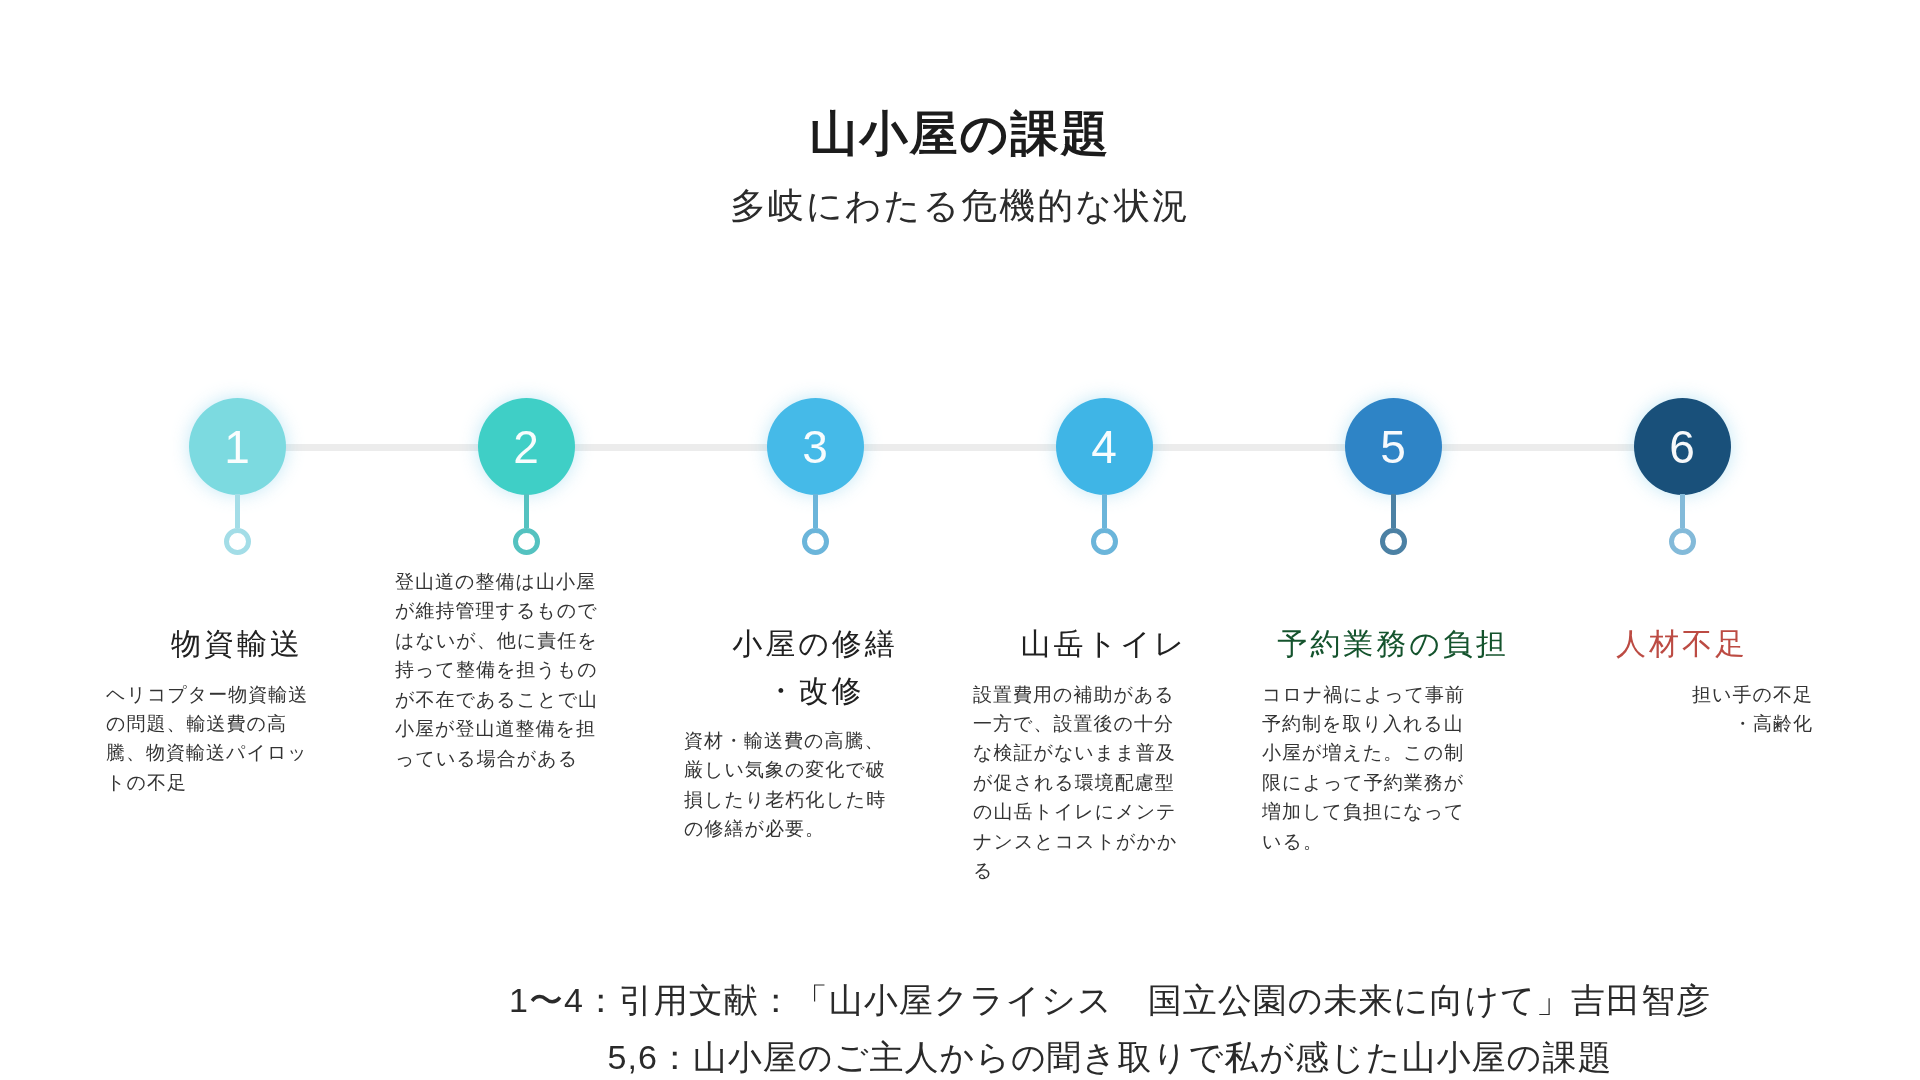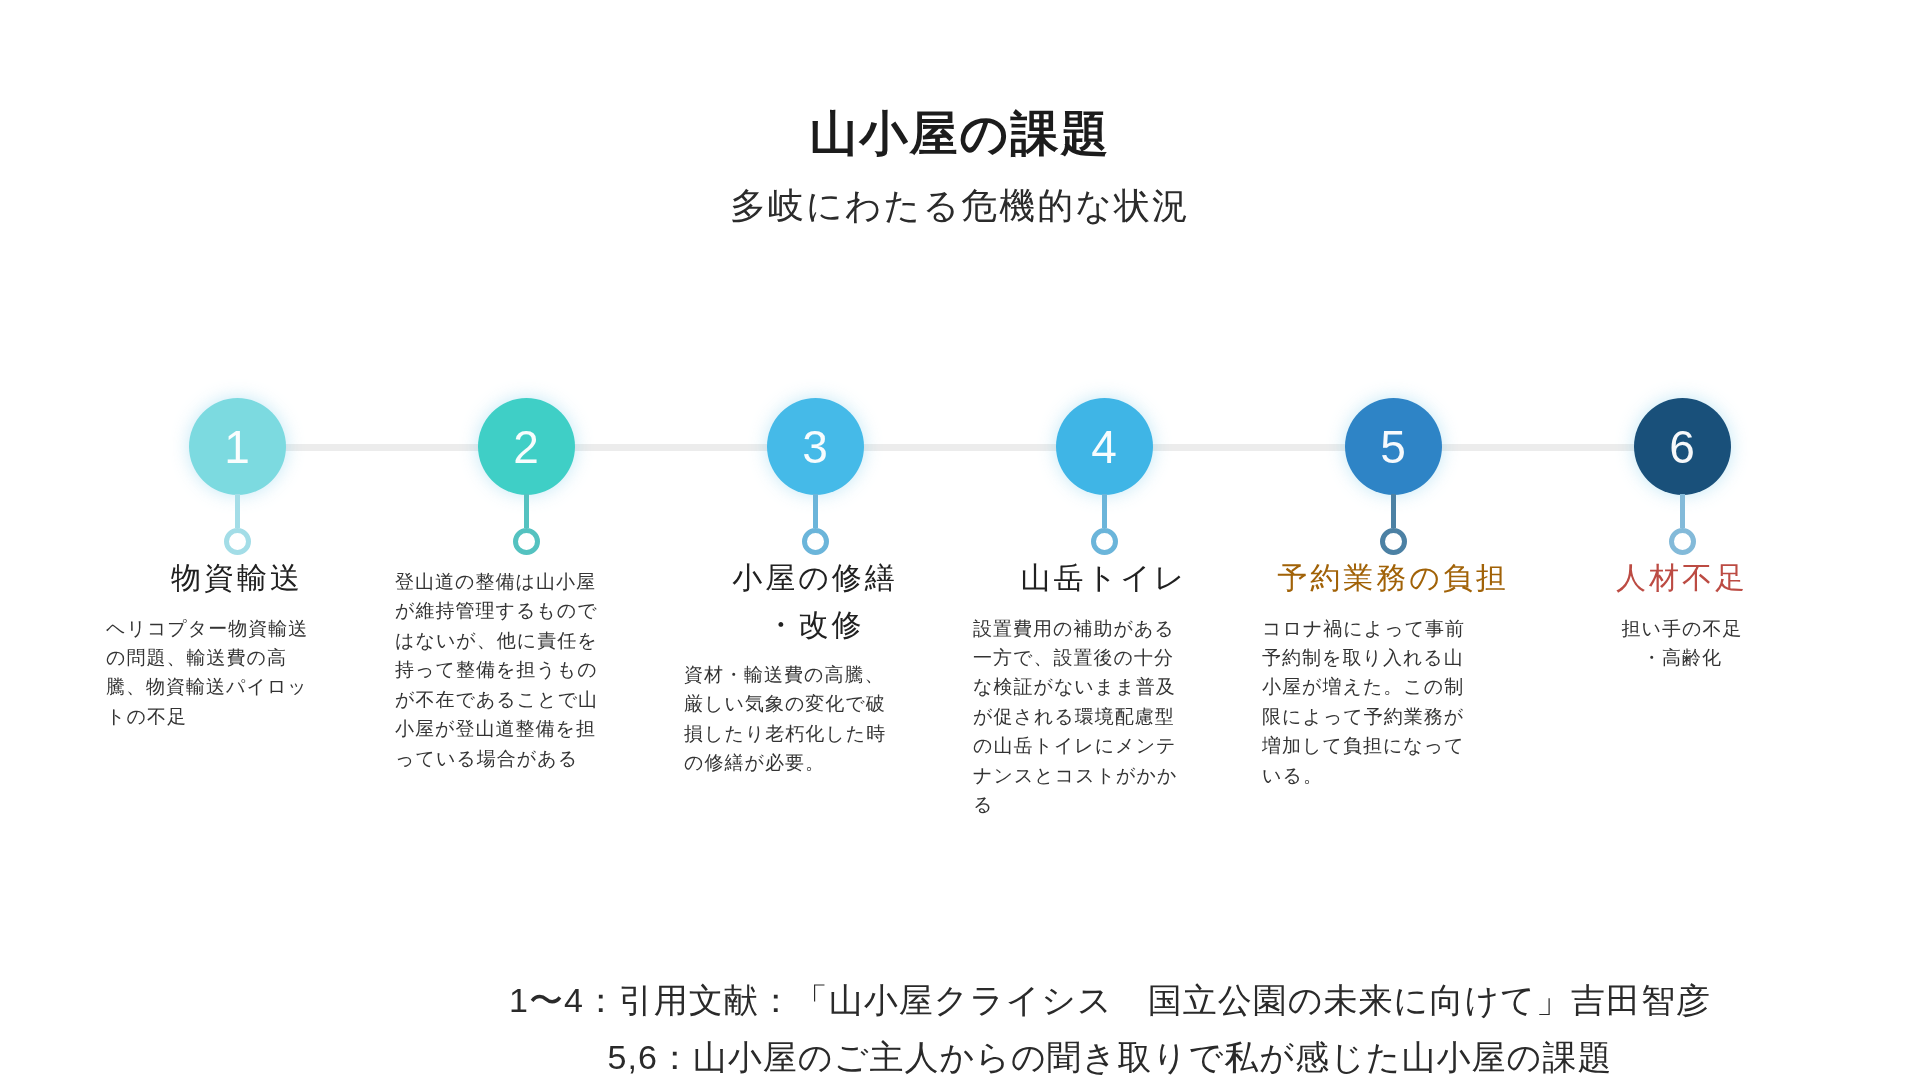--- a/index.html
+++ b/index.html
@@ -80,39 +80,40 @@
     margin-top: -1px;
   }
   .ring {
     width: 27px;
     height: 27px;
     border-radius: 50%;
     border: 5px solid #999;
     background: #ffffff;
   }
   .col-title {
+    margin-top: 66px;
     font-size: 30px;
     font-weight: 500;
     letter-spacing: 3px;
     line-height: 1.55;
     text-align: center;
     color: #212121;
     white-space: pre-line;
   }
   .col-body {
     margin-top: 12px;
     width: 262px;
     font-size: 19px;
     line-height: 1.55;
     letter-spacing: 1px;
     text-align: left;
     color: #333333;
     white-space: pre-line;
   }
-  .col-body.center { text-align: center; }
+  .col-body.center { text-align: right; }
 
   
   .footer {
     position: absolute;
     top: 972px;
     left: 300px;
     width: 1620px;
     text-align: center;
     font-size: 34px;
     line-height: 1.68;
@@ -189,21 +190,21 @@
 ナンスとコストがかか
 る</div>
   </div>
 
   <div class="col" style="left:1248px">
     <div class="circle" style="background-color: rgb(46, 132, 198);">
       <span class="num">5</span>
     </div>
     <div class="stem" style="background-color: rgb(76, 129, 164);"></div>
     <div class="ring" style="border-color: rgb(76, 129, 164);"></div>
-    <div class="col-title" style="color: #a16207;">予約業務の負担</div>
+    <div class="col-title" style="color: #14532d;">予約業務の負担</div>
     <div class="col-body">コロナ禍によって事前
 予約制を取り入れる山
 小屋が増えた。この制
 限によって予約業務が
 増加して負担になって
 いる。</div>
   </div>
 
   <div class="col" style="left:1537px">
     <div class="circle" style="background-color: rgb(25, 80, 122);">

